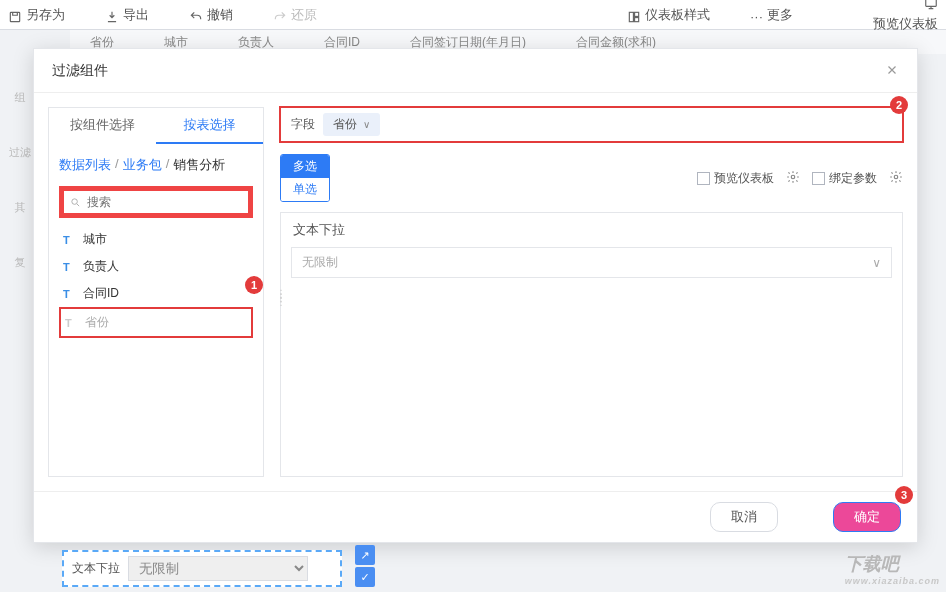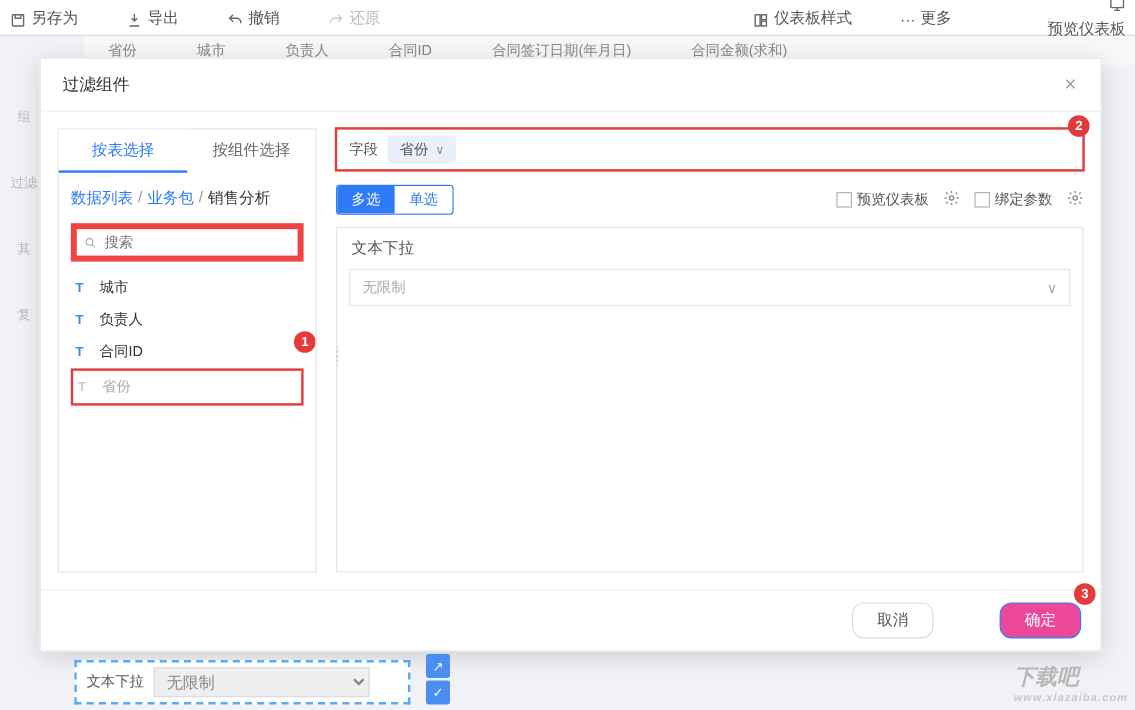--- a/index.html
+++ b/index.html
@@ -213,20 +213,21 @@
       display: flex;
       align-items: center;
       gap: 12px;
       margin-bottom: 10px;
     }
     .btn-group {
       display: flex;
       border-radius: 3px;
       overflow: hidden;
       border: 1px solid #2d7bf5;
+      flex-direction: column;
     }
     .btn-group .g-btn {
       padding: 3px 12px;
       font-size: 12px;
       cursor: pointer;
     }
     .g-btn.active { background: #2d7bf5; color: #fff; }
     .g-btn.inactive { background: #fff; color: #2d7bf5; }
     .spacer-flex { flex: 1; }
     .chk {
@@ -430,22 +431,22 @@
       <svg width="14" height="14" viewBox="0 0 24 24" stroke="#999" stroke-width="2">
           <path d="M6 6l12 12M18 6L6 18"></path>
         </svg>
     </span>
   </div>
 
   <div class="modal-body">
 
     <div class="left-panel">
       <div class="tabs">
+        <div class="tab">按组件选择</div>
         <div class="tab active">按表选择</div>
-        <div class="tab">按组件选择</div>
       </div>
       <div class="left-inner">
         <div class="breadcrumb">
           <span class="link">数据列表</span>
           <span class="sep">/</span>
           <span class="link">业务包</span>
           <span class="sep">/</span>
           <span class="current">销售分析</span>
         </div>
         <div class="search-box">

